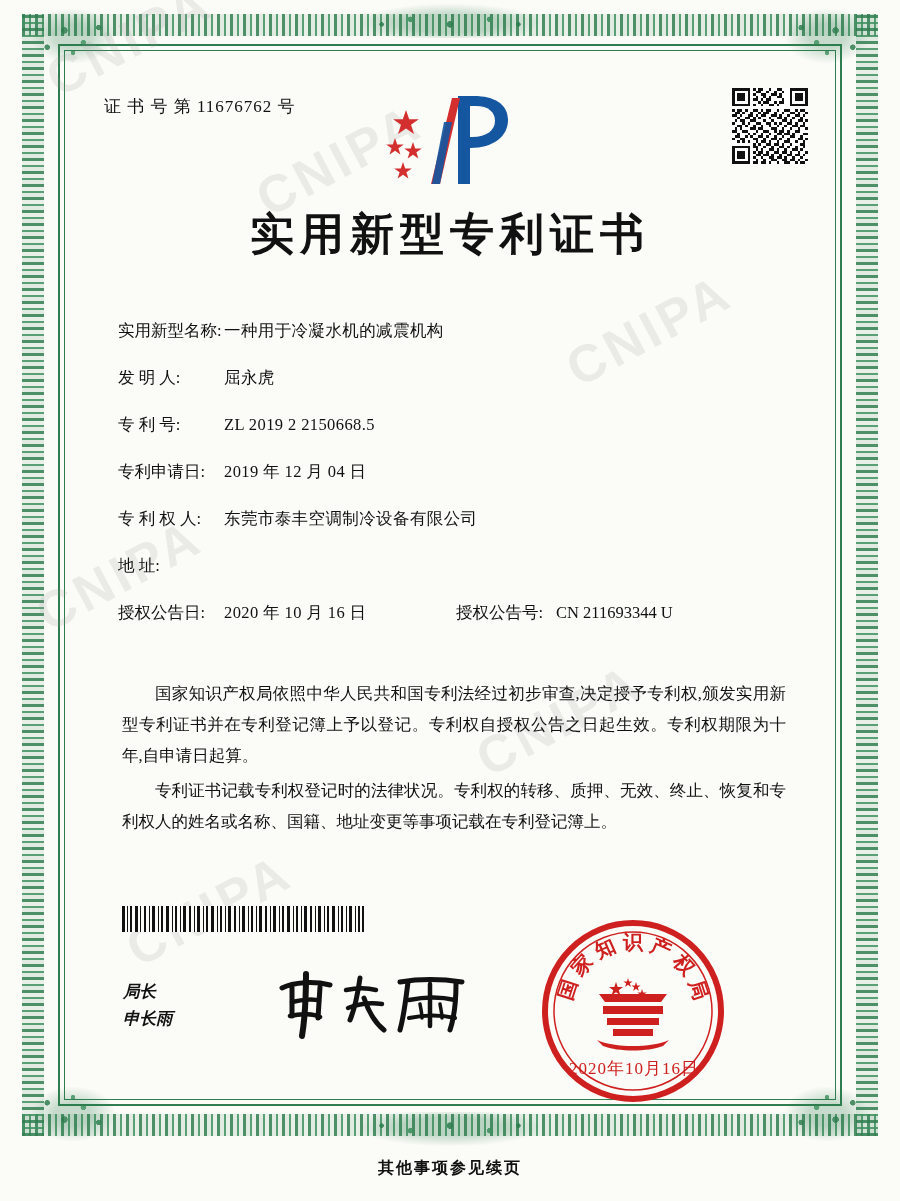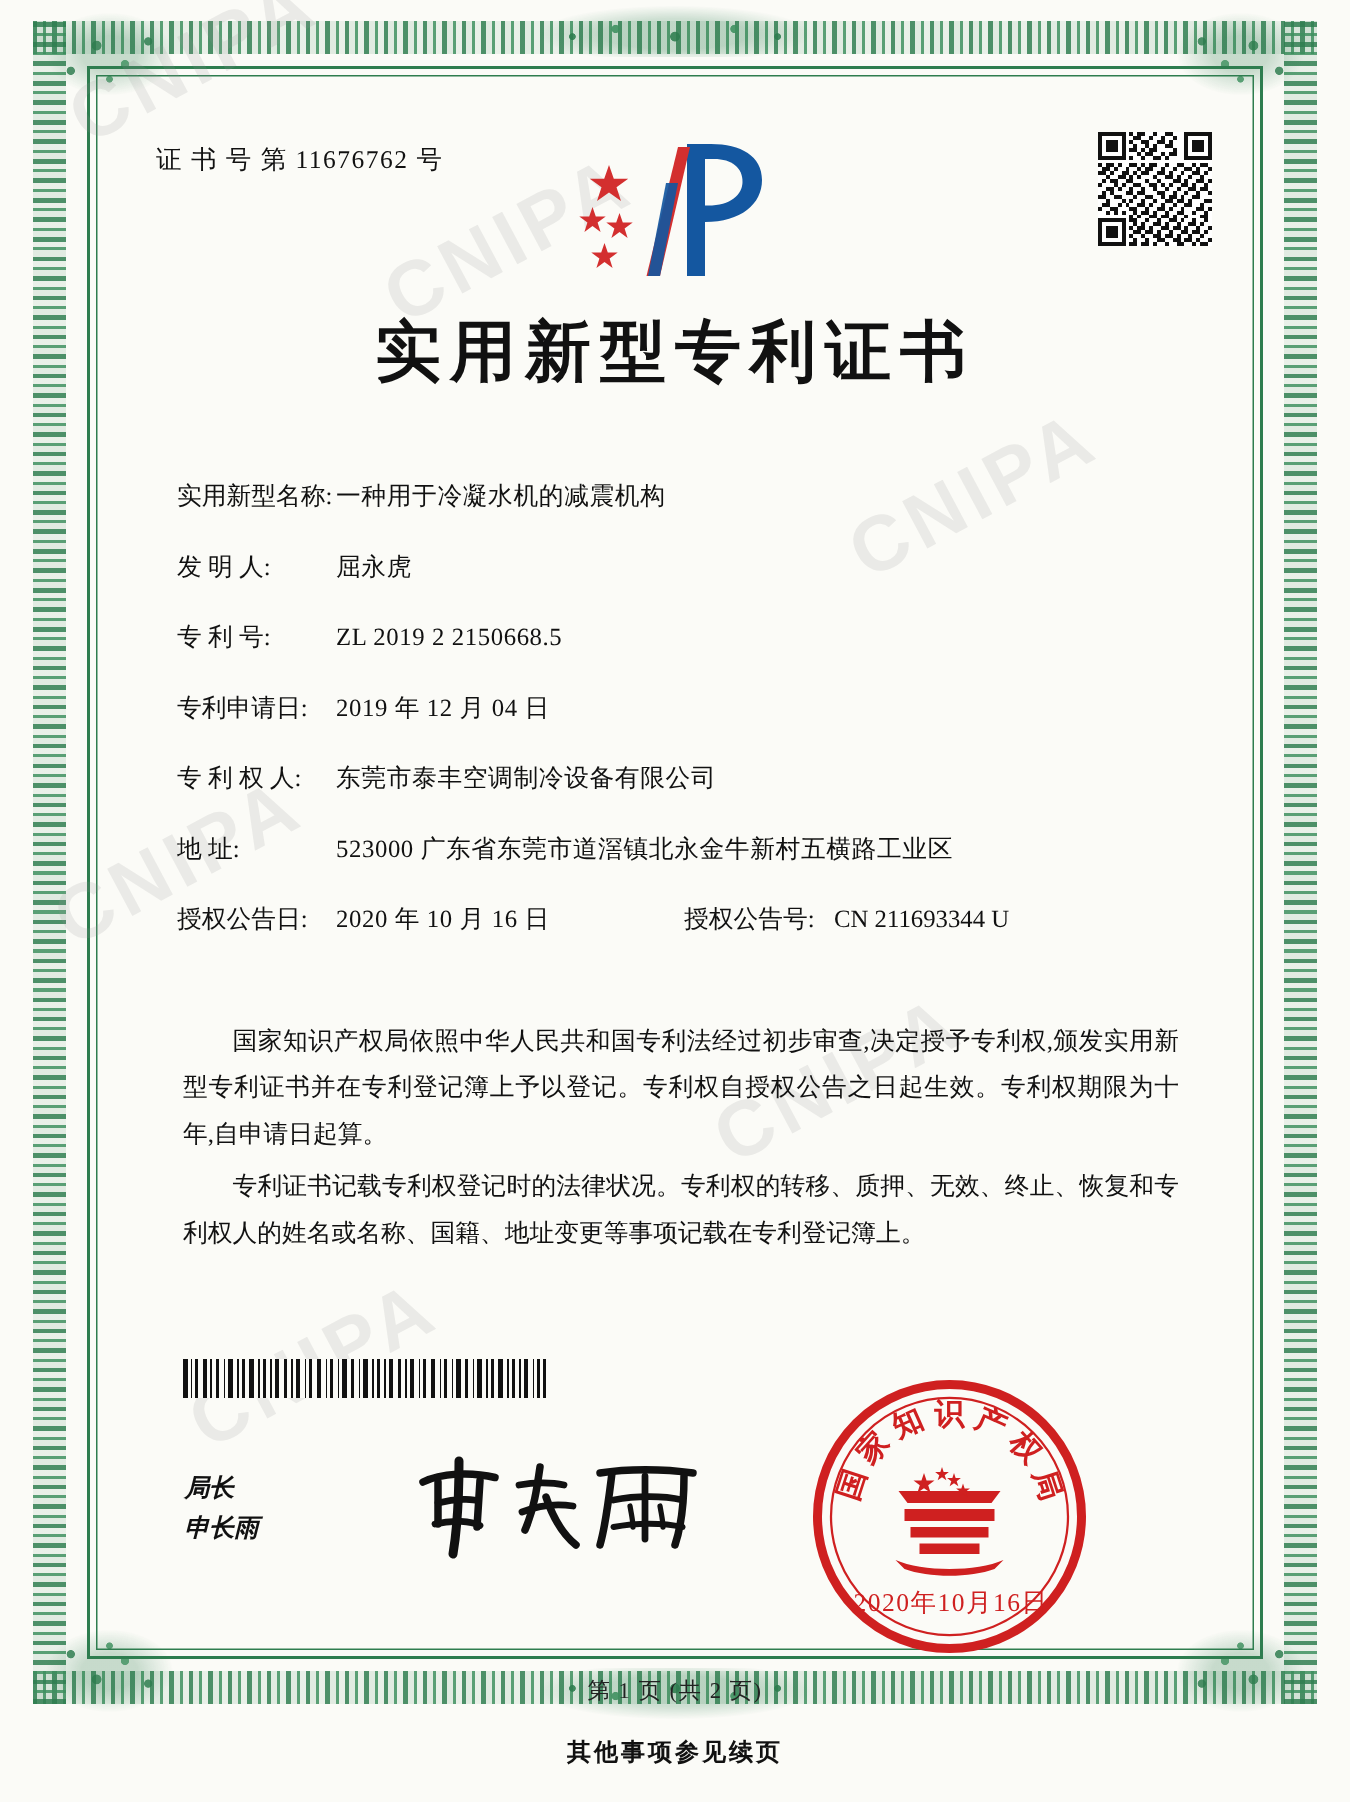--- a/index.html
+++ b/index.html
@@ -567,21 +567,20 @@
     <div class="field-row">
       <span class="field-label">专利申请日:</span>
       <span class="field-value">2019 年 12 月 04 日</span>
     </div>
     <div class="field-row">
       <span class="field-label">专 利 权 人:</span>
       <span class="field-value">东莞市泰丰空调制冷设备有限公司</span>
     </div>
     <div class="field-row">
       <span class="field-label">地      址:</span>
-      <span class="field-value">523000 广东省东莞市道滘镇北永金牛新村五横路工业区</span>
     </div>
     <div class="field-row dual">
       <span class="field-label">授权公告日:</span>
       <span class="field-value">2020 年 10 月 16 日</span>
       <span class="field-label2">授权公告号:</span>
       <span class="field-value2">CN 211693344 U</span>
     </div>
   </div>
 
   <div class="paras">
@@ -706,16 +705,15 @@
       <text x="95" y="95" transform="rotate(-24 95 95) translate(0 -62)" text-anchor="middle">知</text>
       <text x="95" y="95" transform="rotate(0 95 95) translate(0 -62)" text-anchor="middle">识</text>
       <text x="95" y="95" transform="rotate(24 95 95) translate(0 -62)" text-anchor="middle">产</text>
       <text x="95" y="95" transform="rotate(48 95 95) translate(0 -62)" text-anchor="middle">权</text>
       <text x="95" y="95" transform="rotate(72 95 95) translate(0 -62)" text-anchor="middle">局</text>
     </g>
   </svg>
 
   <div class="seal-date">2020年10月16日</div>
 
-  <div class="page-footer">第 1 页 (共 2 页)</div>
   <div class="outer-footer">其他事项参见续页</div>
 
 </div>
 
 </body></html>

